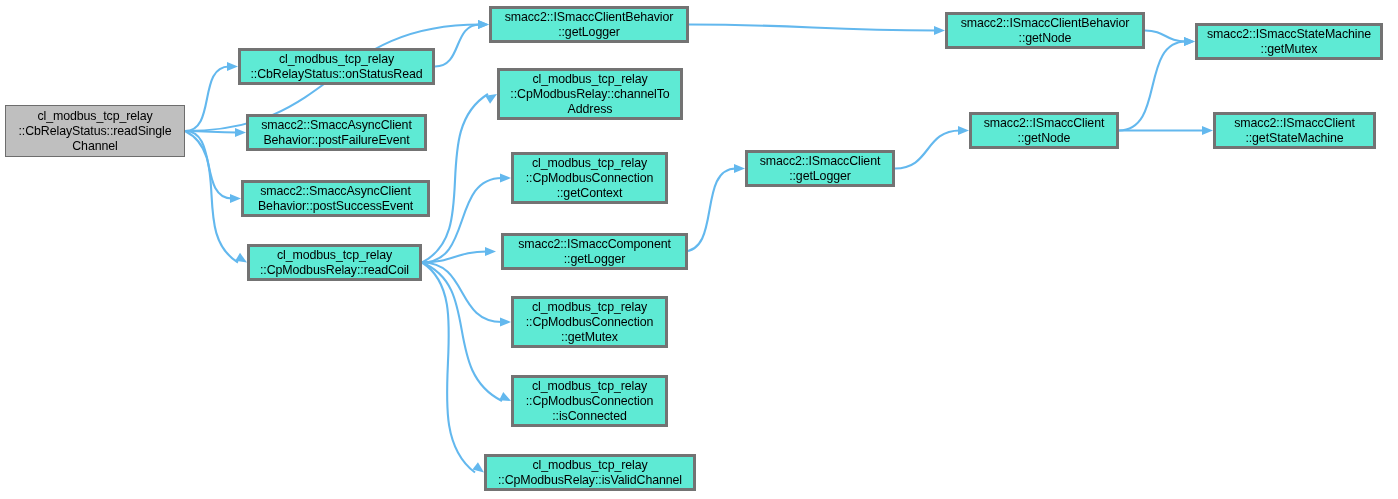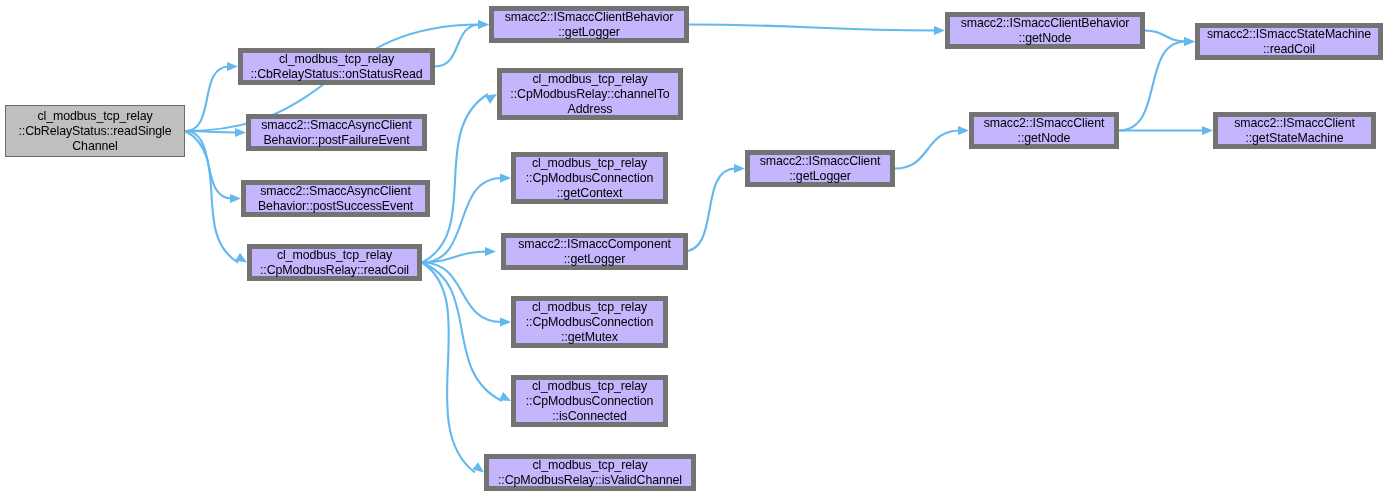--- a/index.html
+++ b/index.html
@@ -12,22 +12,22 @@
     font-family:"Liberation Sans","DejaVu Sans",sans-serif;
   }
   #edge-layer{position:absolute;left:0;top:0;width:1398px;height:499px;}
   .node{
     position:absolute;
     box-sizing:border-box;
     display:flex;
     align-items:center;
     justify-content:center;
     text-align:center;
-    border:5px solid #737373;
-    background:#c4b5fd;
+    border:3px solid #737373;
+    background:#5eead4;
     color:#000000;
     font-size:12.4px;
     line-height:15px;
     letter-spacing:-0.1px;
     padding:0 3px;
     white-space:pre-line;
     z-index:2;
   }
   .node.current{
     background:#bfbfbf;
@@ -105,16 +105,16 @@
 ::isConnected</div>
     <div class="node" style="left: 484px; top: 454px; width: 212px; height: 37px;">cl_modbus_tcp_relay
 ::CpModbusRelay::isValidChannel</div>
     <div class="node" style="left: 745px; top: 150px; width: 150px; height: 37px;">smacc2::ISmaccClient
 ::getLogger</div>
     <div class="node" style="left: 945px; top: 12px; width: 200px; height: 37px;">smacc2::ISmaccClientBehavior
 ::getNode</div>
     <div class="node" style="left: 969px; top: 112px; width: 150px; height: 37px;">smacc2::ISmaccClient
 ::getNode</div>
     <div class="node" style="left: 1195px; top: 23px; width: 188px; height: 37px;">smacc2::ISmaccStateMachine
-::readCoil</div>
+::getMutex</div>
     <div class="node" style="left: 1213px; top: 112px; width: 163px; height: 37px;">smacc2::ISmaccClient
 ::getStateMachine</div>
   </div>
 
 </body></html>

